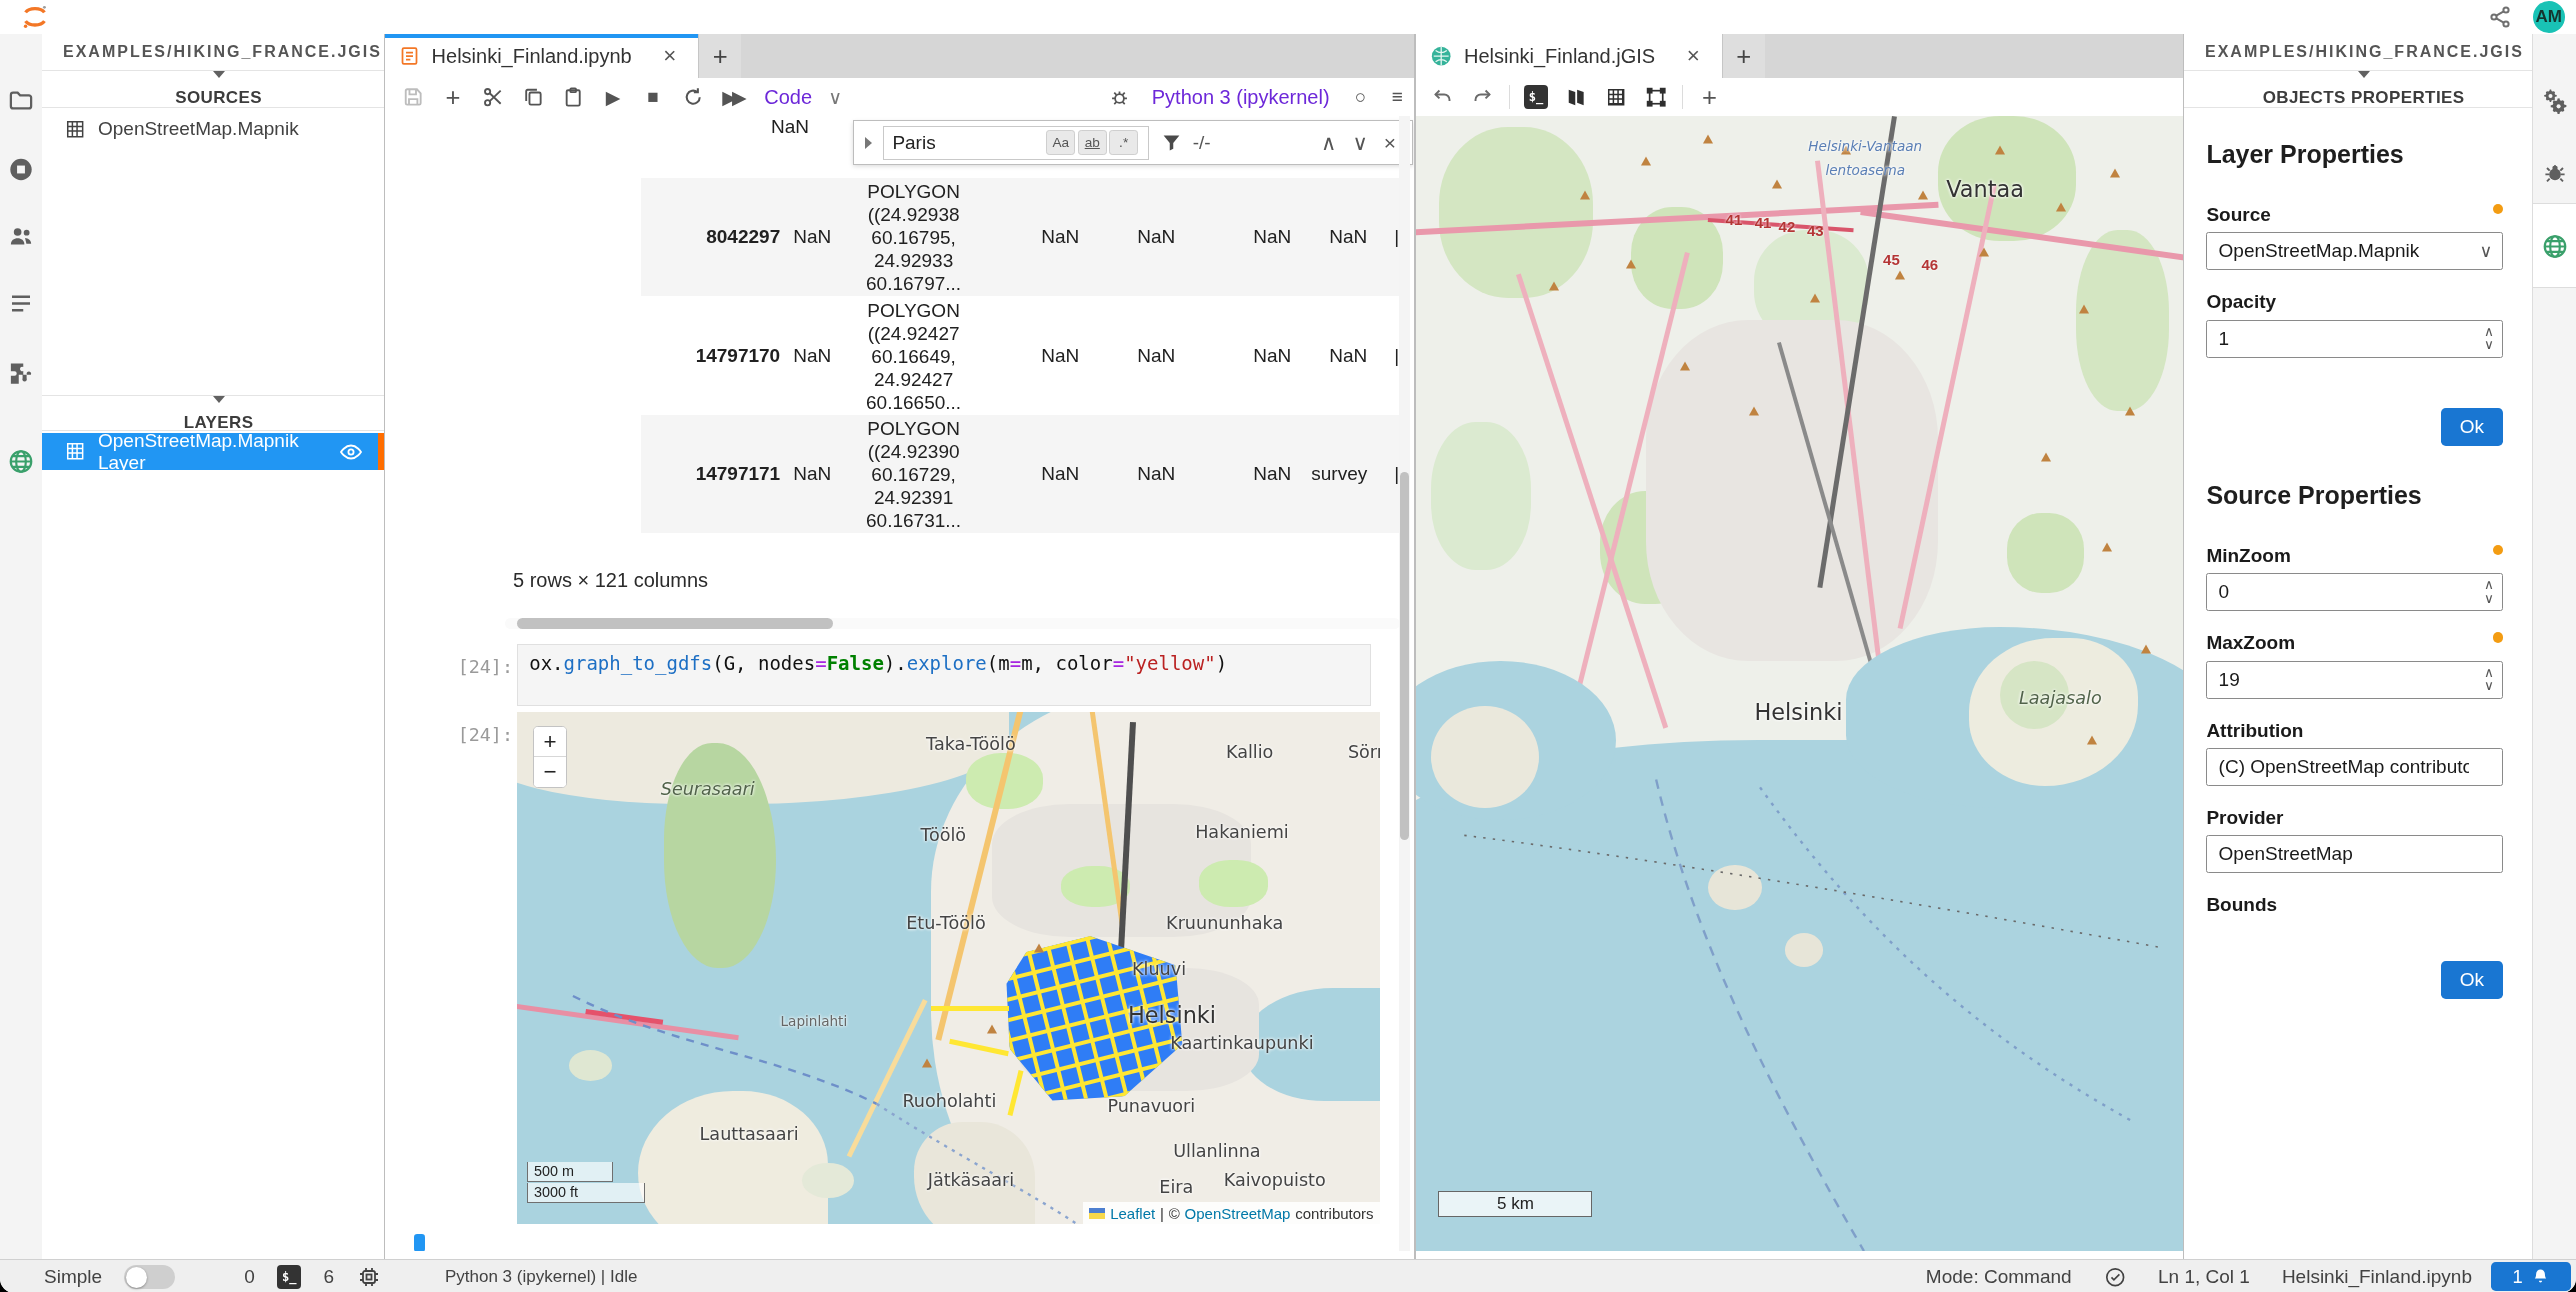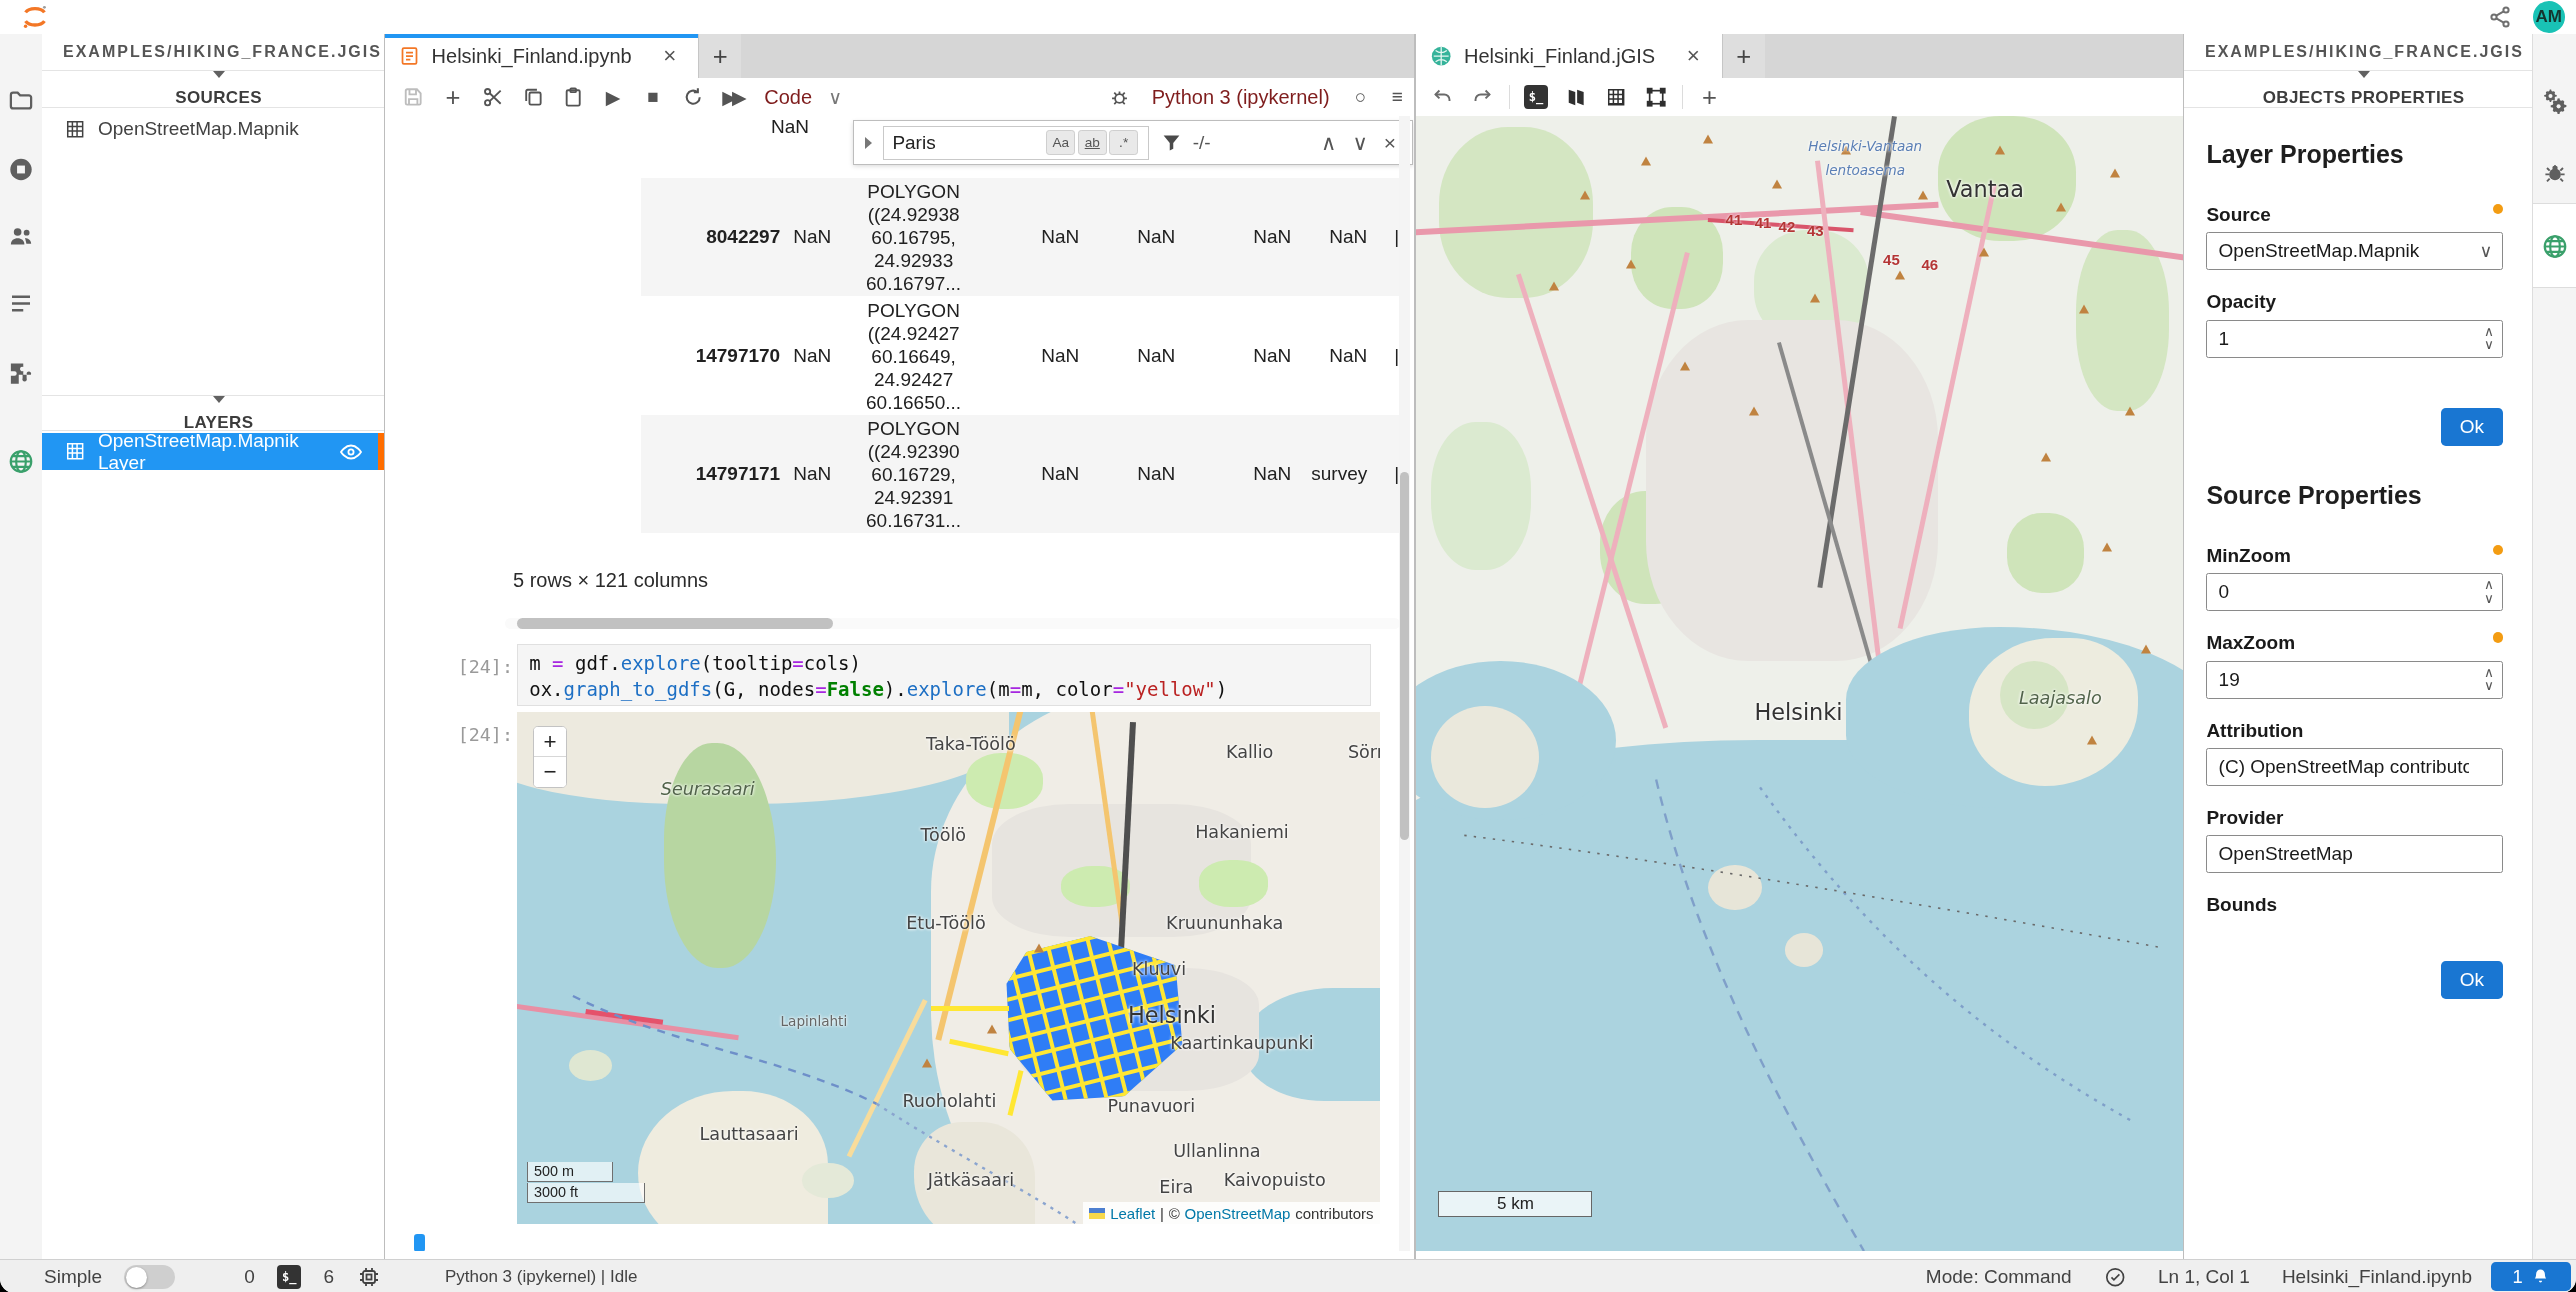--- a/index.html
+++ b/index.html
@@ -35,21 +35,21 @@
   .tabbar{position:absolute;top:34px;height:44px;background:#d6d6d6;border-bottom:0.8px solid #bdbdbd;display:flex;}
   .tab{position:relative;background:#fff;display:flex;align-items:center;gap:11.2px;padding:0 16px 0 14.4px;border-right:0.8px solid #c6c6c6;}
   .tab .stripe{position:absolute;left:0;top:0;width:100%;height:4px;background:#2196f3;}
   .tab-label{font-size:20px;color:#333;}
   .tab-close{font-size:22.4px;color:#555;background:none;border:none;margin-left:14.4px;font-family:inherit;}
   .tab-add{width:42px;background:#dedede;border:none;font-size:25.6px;color:#444;font-family:inherit;}
   .toolbar{position:absolute;top:78px;height:38px;background:#fff;border-bottom:0.8px solid #e0e0e0;display:flex;align-items:center;}
   .tb-btn{background:none;border:none;color:#545454;display:flex;align-items:center;justify-content:center;width:40px;height:32px;font-family:inherit;font-size:19px;}
   .tb-btn.dim{color:#bdbdbd;}
   .tb-sep{width:0.8px;height:24px;background:#dcdcdc;margin:0 6.4px;}
-  .tb-text{font-size:20px;color:#7f1d1d;}
+  .tb-text{font-size:20px;color:#6d28d9;}
   .dark-chip{width:24px;height:24px;border-radius:4px;background:#333;color:#fff;font-size:12px;font-weight:bold;display:flex;align-items:center;justify-content:center;font-family:"DejaVu Sans Mono",monospace;}
   
   .nb-content{position:absolute;left:385px;top:116px;width:1029px;height:1135px;background:#fff;overflow:hidden;}
   .dock-divider{position:absolute;top:34px;width:2.4px;background:#bdbdbd;height:1225px;}
   .search-overlay{position:absolute;left:468px;top:4px;width:560px;height:45px;background:#fff;border:0.8px solid #bdbdbd;box-shadow:0 1.6px 4.8px rgba(0,0,0,.15);display:flex;align-items:center;gap:11.2px;padding:0 11.2px;box-sizing:border-box;}
   .search-input-wrap{position:relative;width:264px;height:32px;border:0.8px solid #c9c9c9;display:flex;align-items:center;}
   .search-input{border:none;outline:none;width:152px;font-size:19px;padding-left:8px;font-family:inherit;color:#222;}
   .mini-btn{width:29px;height:25.6px;background:#e9e9e9;border:0.8px solid #cfcfcf;border-radius:3.2px;font-size:13.6px;color:#555;margin-right:2.4px;font-family:inherit;padding:0;}
   .icon-btn{background:none;border:none;color:#555;font-family:inherit;font-size:21px;padding:0 4.8px;}
   .df-row{position:absolute;left:256px;width:763px;height:118px;display:grid;grid-template-columns:144px 51px 160px 88px 96px 116px 76px 32px;align-items:center;font-size:19px;color:#212121;}
@@ -351,21 +351,20 @@
       <span style="font-size:19px;color:#555;">-/-</span>
       <span style="margin-left:auto;display:flex;gap:6.4px;">
         <button class="icon-btn">∧</button>
         <button class="icon-btn">∨</button>
         <button class="icon-btn">×</button>
       </span>
     </div>
 
     <div class="prompt" style="top:540px;">[24]:</div>
     <div class="code-box">
-      <div class="code-line"><span class="tok tok-plain">m </span><span class="tok tok-op">=</span><span class="tok tok-plain"> gdf.</span><span class="tok tok-fn">explore</span><span class="tok tok-plain">(tooltip</span><span class="tok tok-op">=</span><span class="tok tok-plain">cols)</span></div>
       <div class="code-line"><span class="tok tok-plain">ox.</span><span class="tok tok-fn">graph_to_gdfs</span><span class="tok tok-plain">(G, nodes</span><span class="tok tok-op">=</span><span class="tok tok-kw">False</span><span class="tok tok-plain">).</span><span class="tok tok-fn">explore</span><span class="tok tok-plain">(m</span><span class="tok tok-op">=</span><span class="tok tok-plain">m, color</span><span class="tok tok-op">=</span><span class="tok tok-str">"yellow"</span><span class="tok tok-plain">)</span></div>
     </div>
     <div class="prompt" style="top:608px;">[24]:</div>
 
     <div class="mapbox nb-map">
       <div class="blob" style="left:48%;top:-5%;width:60%;height:115%;background:#f0ede6;border-radius:45% 0 0 40%/35% 0 0 45%;"></div>
       <div class="blob" style="left:-5%;top:-8%;width:62%;height:26%;background:#edeadf;border-radius:0 0 50% 40%;"></div>
       <div class="blob" style="left:17%;top:6%;width:13%;height:44%;background:#b7d6a1;border-radius:45% 55% 50% 50%;"></div>
       <div class="blob" style="left:14%;top:74%;width:22%;height:32%;background:#efecdf;border-radius:50% 45% 0 50%;"></div>
       <div class="blob" style="left:46%;top:80%;width:14%;height:24%;background:#e9e6da;border-radius:40% 45% 0 55%;"></div>

